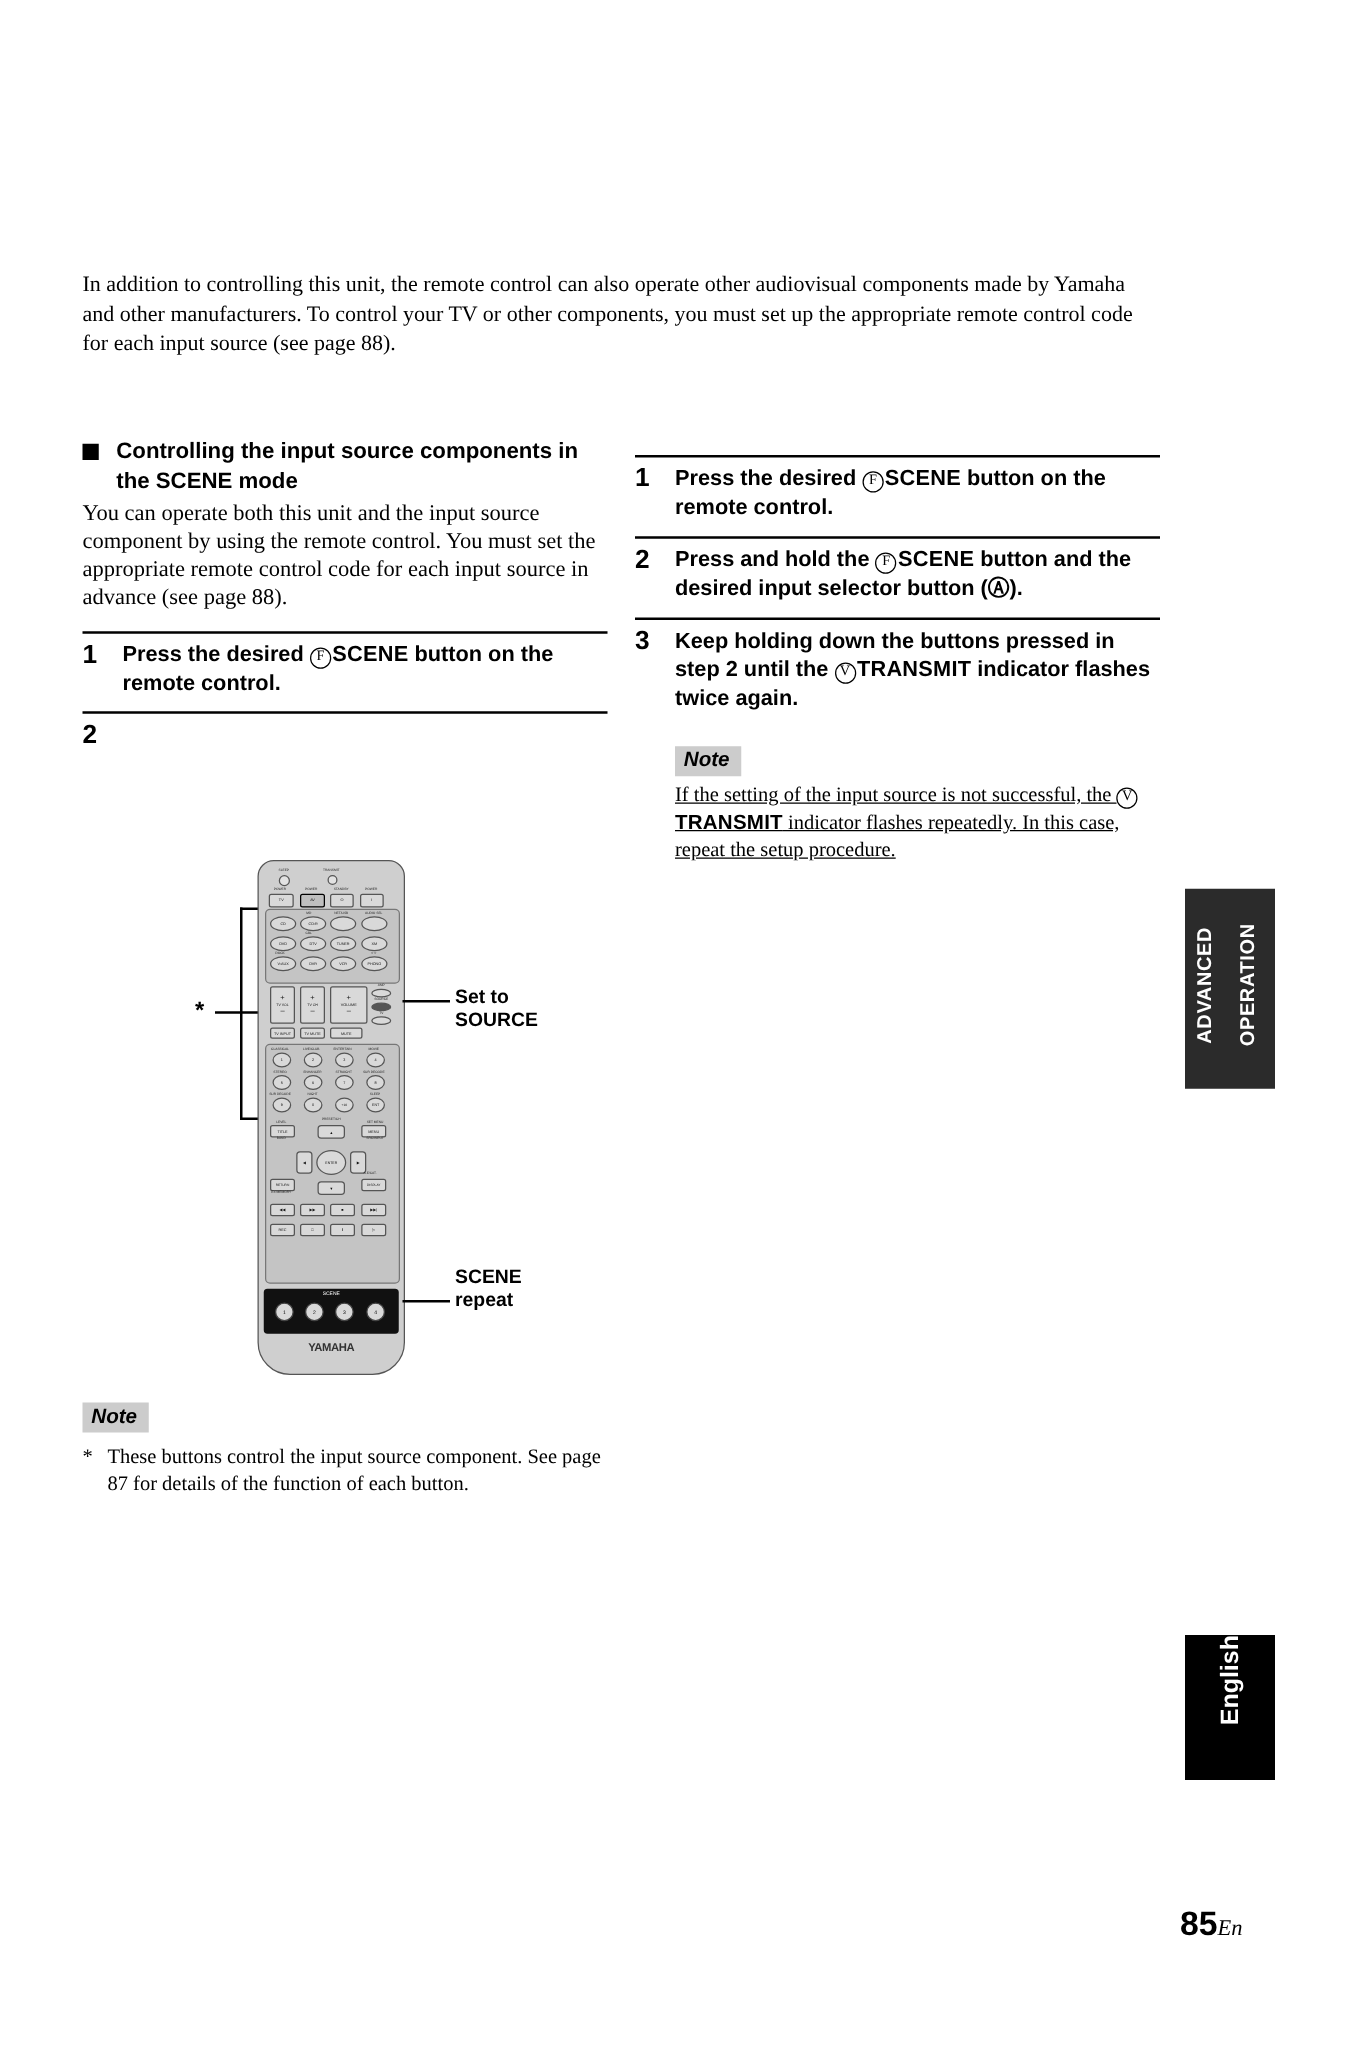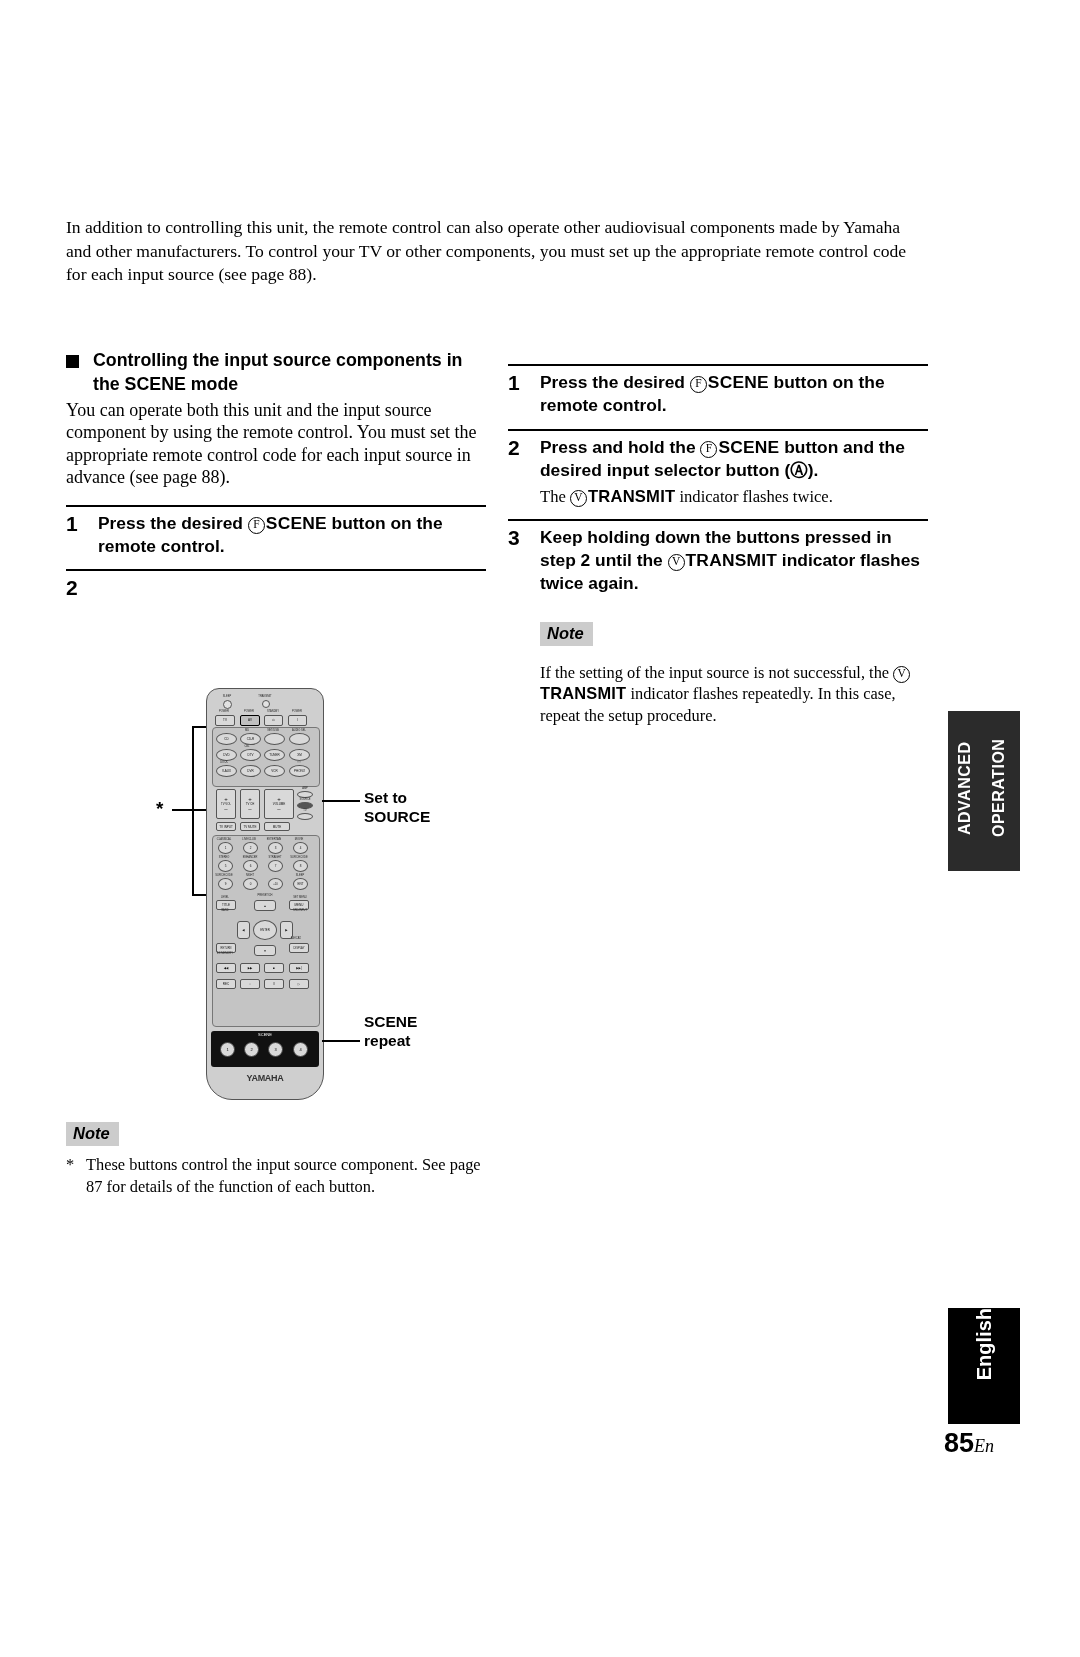--- a/index.html
+++ b/index.html
@@ -37,38 +37,38 @@
   .step .txt{font-family:"Liberation Sans",sans-serif;font-weight:bold;font-size:17.4px;line-height:23.4px;}
   .step .sub-note{font-family:"Liberation Serif",serif;font-weight:normal;font-size:16.6px;line-height:22px;margin-top:3px;}
 
   .cbadge{display:inline-block;border:1.4px solid #000;border-radius:50%;width:15px;height:15px;
       line-height:13px;text-align:center;font-size:11.5px;font-family:"Liberation Serif",serif;font-weight:normal;
       vertical-align:1px;margin-right:1px;}
   .kb{font-family:"Liberation Sans",sans-serif;font-weight:bold;letter-spacing:0.2px;}
 
   .note-tag{display:inline-block;background:#ccc;font-family:"Liberation Sans",sans-serif;font-style:italic;
       font-weight:bold;font-size:16.5px;padding:2px 9px 3px 7px;}
-  .note-body{font-size:16.4px;line-height:21.6px;margin-top:16px;}
+  .note-body{font-size:16.4px;line-height:21.6px;margin-top:4px;text-decoration:underline;}
 
   
   .footnote{position:absolute;left:66px;top:1122px;width:430px;}
   .footnote .fn-text{display:flex;font-size:16.4px;line-height:21.6px;margin-top:8px;}
   .footnote .fn-text .star{width:20px;flex:none;}
 
   
   .tab{position:absolute;background:#2b2b2b;}
   .tab span{display:block;writing-mode:vertical-rl;transform:rotate(180deg);
       color:#fff;font-family:"Liberation Sans",sans-serif;font-weight:bold;text-align:center;}
   #tab-adv{left:948px;top:711px;width:72px;height:160px;}
   #tab-adv span{font-size:16px;line-height:34px;letter-spacing:0.5px;padding-top:6px;}
   #tab-lang{left:948px;top:1308px;width:72px;height:116px;background:#000;}
   #tab-lang span{font-size:20px;line-height:72px;}
 
   
-  .footer{position:absolute;right:86px;top:1428px;font-family:"Liberation Sans",sans-serif;}
+  .footer{position:absolute;right:86px;top:1524px;font-family:"Liberation Sans",sans-serif;}
   .footer .pg{font-size:27px;font-weight:bold;}
   .footer .en{font-size:18px;font-style:italic;font-family:"Liberation Serif",serif;}
 
   
   .figure{position:absolute;left:160px;top:678px;width:360px;height:430px;}
   .remote{position:absolute;left:46px;top:10px;width:116px;height:410px;background:#cfcfcf;
       border:1.4px solid #555;border-radius:13px 13px 26px 26px;}
   .remote .grp{position:absolute;background:#c4c4c4;border:1px solid #777;border-radius:4px;}
   .remote .lbl{position:absolute;font-family:"Liberation Sans",sans-serif;font-size:2.6px;color:#222;
       text-align:center;transform:scale(1.0);white-space:nowrap;}
@@ -122,21 +122,20 @@
     <div class="steps">
       <div class="step">
         <div class="n">1</div>
         <div class="txt"><span>Press the desired </span><span class="cbadge">F</span><span class="kb">SCENE</span><span> button on the remote control.</span></div>
       </div>
 
       <div class="step">
         <div class="n">2</div>
         <div class="txt">
           <span>Press and hold the </span><span class="cbadge">F</span><span class="kb">SCENE</span><span> button and the desired input selector button (Ⓐ).</span>
-          <div class="sub-note"><span>The </span><span class="cbadge">V</span><span class="kb">TRANSMIT</span><span> indicator flashes twice.</span></div>
         </div>
       </div>
 
       <div class="step">
         <div class="n">3</div>
         <div class="txt"><span>Keep holding down the buttons pressed in step 2 until the </span><span class="cbadge">V</span><span class="kb">TRANSMIT</span><span> indicator flashes twice again.</span></div>
       </div>
     </div>
 
     <div style="margin-top:26px;margin-left:32px;">

